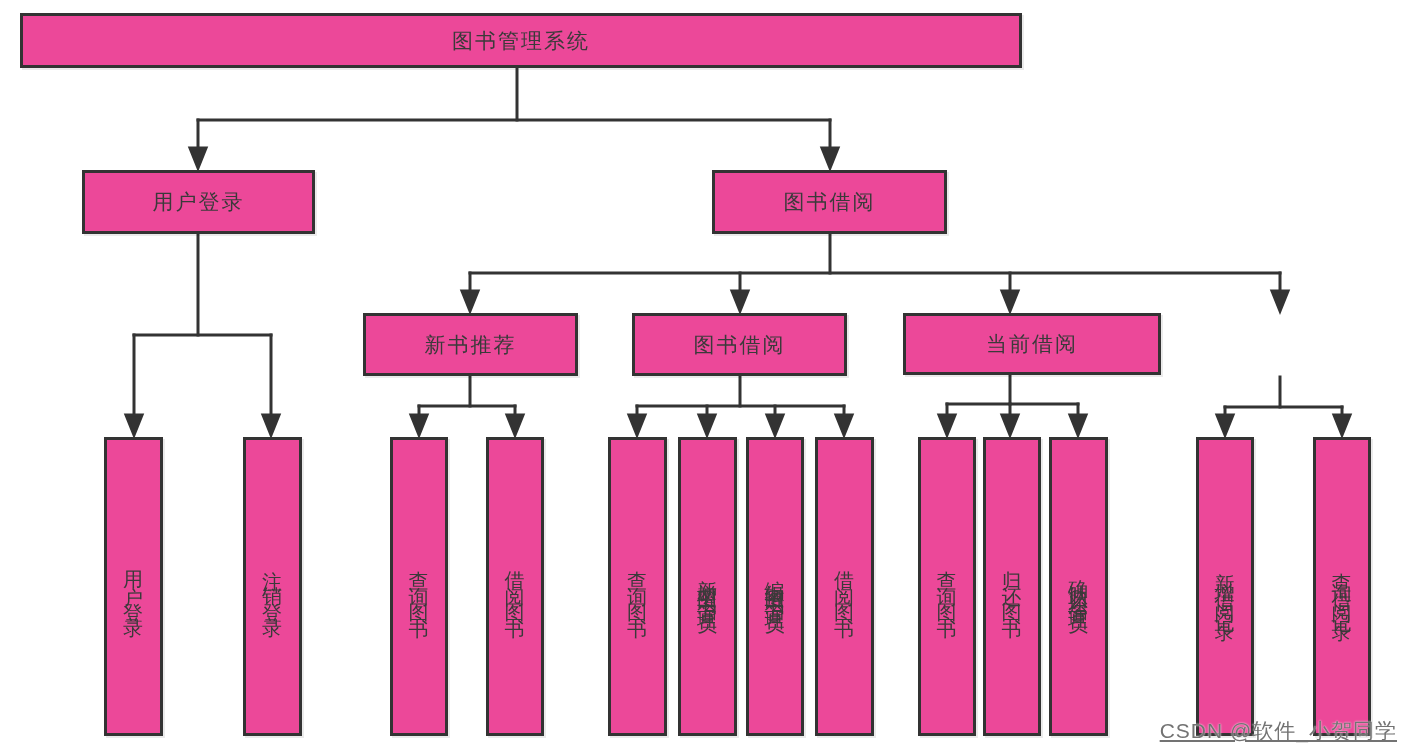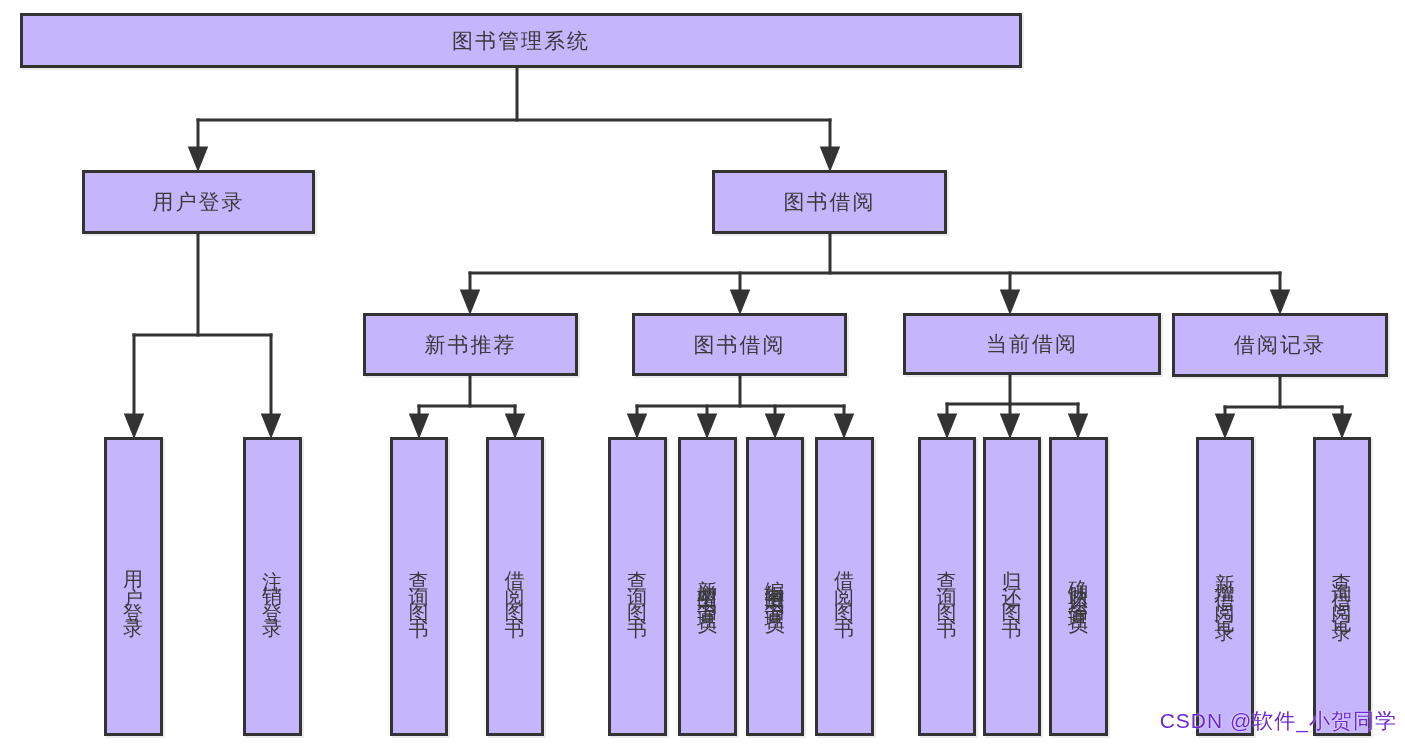--- a/index.html
+++ b/index.html
@@ -4,36 +4,36 @@
 <style>
   html,body { margin:0; padding:0; background:#ffffff; }
   #canvas {
     position:relative; width:1405px; height:747px; background:#ffffff;
     font-family:"Liberation Sans","DejaVu Sans",sans-serif; color:#333333;
     overflow:hidden;
   }
   #wires { position:absolute; left:0; top:0; width:1405px; height:747px; pointer-events:none; }
   .node {
     position:absolute; box-sizing:border-box;
-    border:3px solid #333333; background:#c4b5fd;
+    border:3px solid #333333; background:#ec4899;
     display:flex; align-items:center; justify-content:center;
     box-shadow:2px 2px 0 rgba(0,0,0,0.08);
   }
   .hbox .lbl { font-size:21px; letter-spacing:2px; color:#3a3a3a; white-space:nowrap; }
   .vbox .lbl {
     writing-mode:vertical-rl; text-orientation:mixed;
     font-size:20px; color:#3a3a3a; line-height:1;
   }
   .ls16 .lbl { letter-spacing:16px; }
   .ls10 .lbl { letter-spacing:10px; }
   .ls5  .lbl { letter-spacing:5px; }
   #watermark {
-    position:absolute; right:8px; bottom:12px;
-    font-size:21px; color:#6d28d9; letter-spacing:1px;
-    text-shadow:0 0 2px #ffffff; white-space:nowrap;
+    position:absolute; right:8px; bottom:2px;
+    font-size:21px; color:#737373; letter-spacing:1px;
+    text-shadow:0 0 2px #ffffff; white-space:nowrap;text-decoration:underline;
   }
 </style>
 </head>
 <body>
 
 <div id="canvas">
 
   <svg id="wires" viewBox="0 0 1405 747" xmlns="http://www.w3.org/2000/svg">
     <g stroke="#333333" stroke-width="3" stroke-linecap="square" fill="#333333">
       <line x1="517" y1="68" x2="517" y2="120"></line>
@@ -116,23 +116,20 @@
 
   <div class="node hbox" style="left:632px;top:313px;width:215px;height:63px">
     <span class="lbl">图书借阅</span>
   </div>
   <div class="node hbox" style="left:363px;top:313px;width:215px;height:63px">
     <span class="lbl">新书推荐</span>
   </div>
   <div class="node hbox" style="left:903px;top:313px;width:258px;height:62px">
     <span class="lbl">当前借阅</span>
   </div>
-  <div class="node hbox" style="left:1172px;top:313px;width:216px;height:64px">
-    <span class="lbl">借阅记录</span>
-  </div>
 
   <div class="node vbox ls16" style="left:104px;top:437px;width:59px;height:299px">
     <span class="lbl">用户登录</span>
   </div>
   <div class="node vbox ls16" style="left:243px;top:437px;width:59px;height:299px">
     <span class="lbl">注销登录</span>
   </div>
 
   <div class="node vbox ls16" style="left:390px;top:437px;width:58px;height:299px">
     <span class="lbl">查询图书</span>

